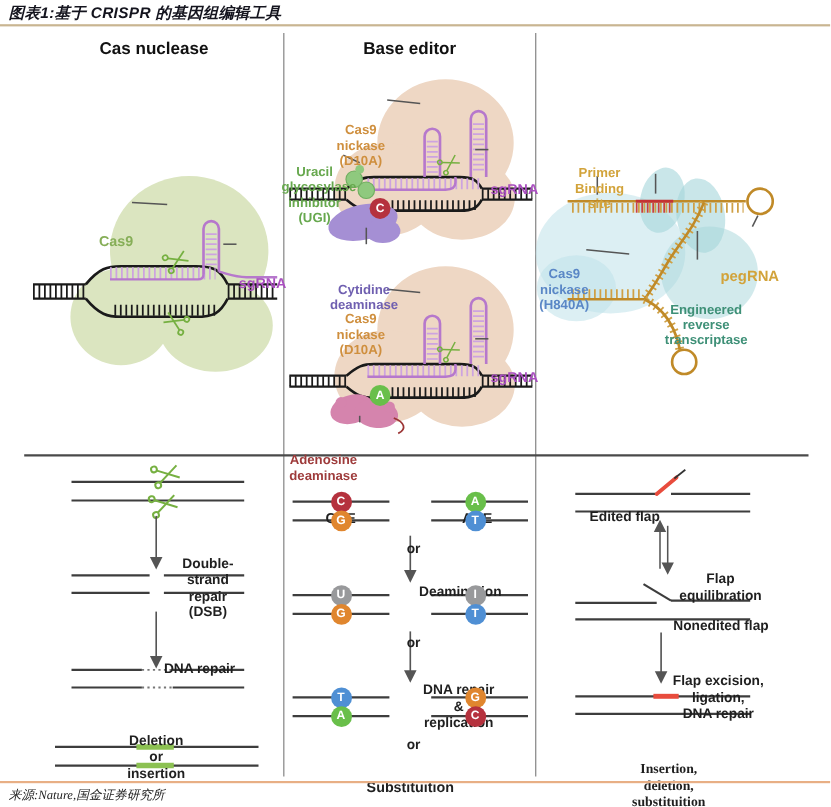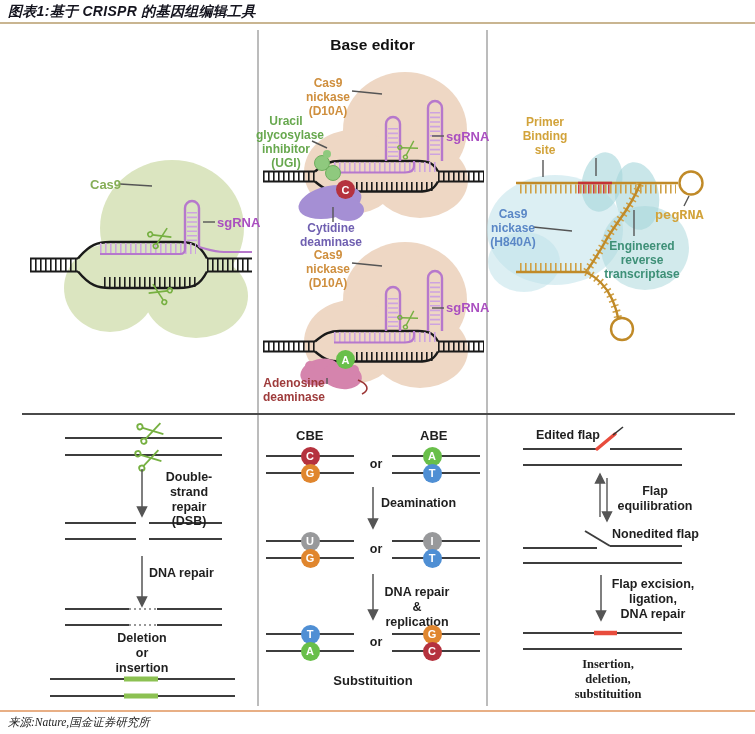--- a/index.html
+++ b/index.html
@@ -6,38 +6,39 @@
   .page{position:relative;width:755px;height:734px;background:#fff;overflow:hidden;
         font-family:"Liberation Sans",sans-serif;}
   .title{position:absolute;left:8px;top:3px;font-size:14px;font-weight:bold;font-style:italic;
          color:#14141e;letter-spacing:.3px;}
   .rule-top{position:absolute;left:0;top:22px;width:755px;height:2px;background:#c9b591;}
   .rule-bottom{position:absolute;left:0;top:710px;width:755px;height:2px;background:#e8af85;}
   .footer{position:absolute;left:8px;top:715px;font-size:11.5px;font-style:italic;color:#222;
           font-family:"Liberation Serif",serif;}
   .colhdr{position:absolute;top:36px;font-size:15.5px;font-weight:bold;color:#111;text-align:center;}
   svg{position:absolute;left:0;top:0;}
-  .lbl{position:absolute;font-weight:bold;white-space:pre-line;line-height:1.18;}
+  .lbl{position:absolute;font-weight:bold;white-space:pre-line;line-height:1.18;margin-top:35px;}
   .ctr{text-align:center;}
   .c-cas9green{color:#86ae57;} .c-purple{color:#aa4fc0;} .c-orange{color:#cf8f3e;}
   .c-ugi{color:#67a84e;} .c-cyt{color:#6f5fb0;} .c-darkred{color:#9e3b3b;}
   .c-gold{color:#d2a33a;} .c-red{color:#cb2127;} .c-blue{color:#5a87c6;}
   .c-teal{color:#3e9077;} .c-black{color:#1f1f1f;}
   .f12{font-size:12px;} .f125{font-size:12.5px;} .f13{font-size:13px;} .f135{font-size:13.5px;}
   .bc{position:absolute;width:19px;height:19px;border-radius:50%;color:#fff;font-weight:bold;
       font-size:11px;display:flex;align-items:center;justify-content:center;background:#888;}
 </style>
 </head>
 <body>
 
 <div class="page">
 
   <div class="title">图表1:基于 CRISPR 的基因组编辑工具</div>
   <div class="rule-top"></div>
 
+  <div class="colhdr" style="left:22px;width:236px;">Cas nuclease</div>
   <div class="colhdr" style="left:258px;width:229px;">Base editor</div>
 
   <svg width="755" height="734" viewBox="0 0 755 734">
     <defs>
       <g id="sc" stroke="#76b041" fill="none" stroke-width="1.6">
         <line x1="-8" y1="-5" x2="8" y2="5"></line>
         <line x1="-8" y1="5" x2="8" y2="-5"></line>
         <circle cx="-10" cy="-6.5" r="2.3"></circle>
         <circle cx="-10" cy="6.5" r="2.3"></circle>
       </g>
@@ -275,21 +276,21 @@
   <span class="bc base-circle" style="left: 336px; top: 350px; background: rgb(105, 191, 74);">A</span>
   <div class="lbl f12 ctr c-darkred" style="left:256px;top:376px;width:76px;">Adenosine
 deaminase</div>
 
   <div class="lbl f12 ctr c-gold" style="left:520px;top:115px;width:50px;">Primer
 Binding
 site</div>
   <div class="lbl f12 ctr c-blue" style="left:487px;top:207px;width:52px;">Cas9
 nickase
 (H840A)</div>
-  <div class="lbl f135 c-gold" style="left:655px;top:208px;font-family:Liberation Mono, monospace;">pegRNA</div>
+  <div class="lbl f135 c-gold" style="left:655px;top:208px;">pegRNA</div>
   <div class="lbl f12 ctr c-teal" style="left:600px;top:239px;width:84px;">Engineered
 reverse
 transcriptase</div>
 
   <div class="lbl f125 ctr c-black" style="left:151px;top:470px;width:76px;">Double-
 strand repair
 (DSB)</div>
   <div class="lbl f125 c-black" style="left:149px;top:566px;">DNA repair</div>
   <div class="lbl f125 ctr c-black" style="left:104px;top:631px;width:76px;">Deletion
 or

